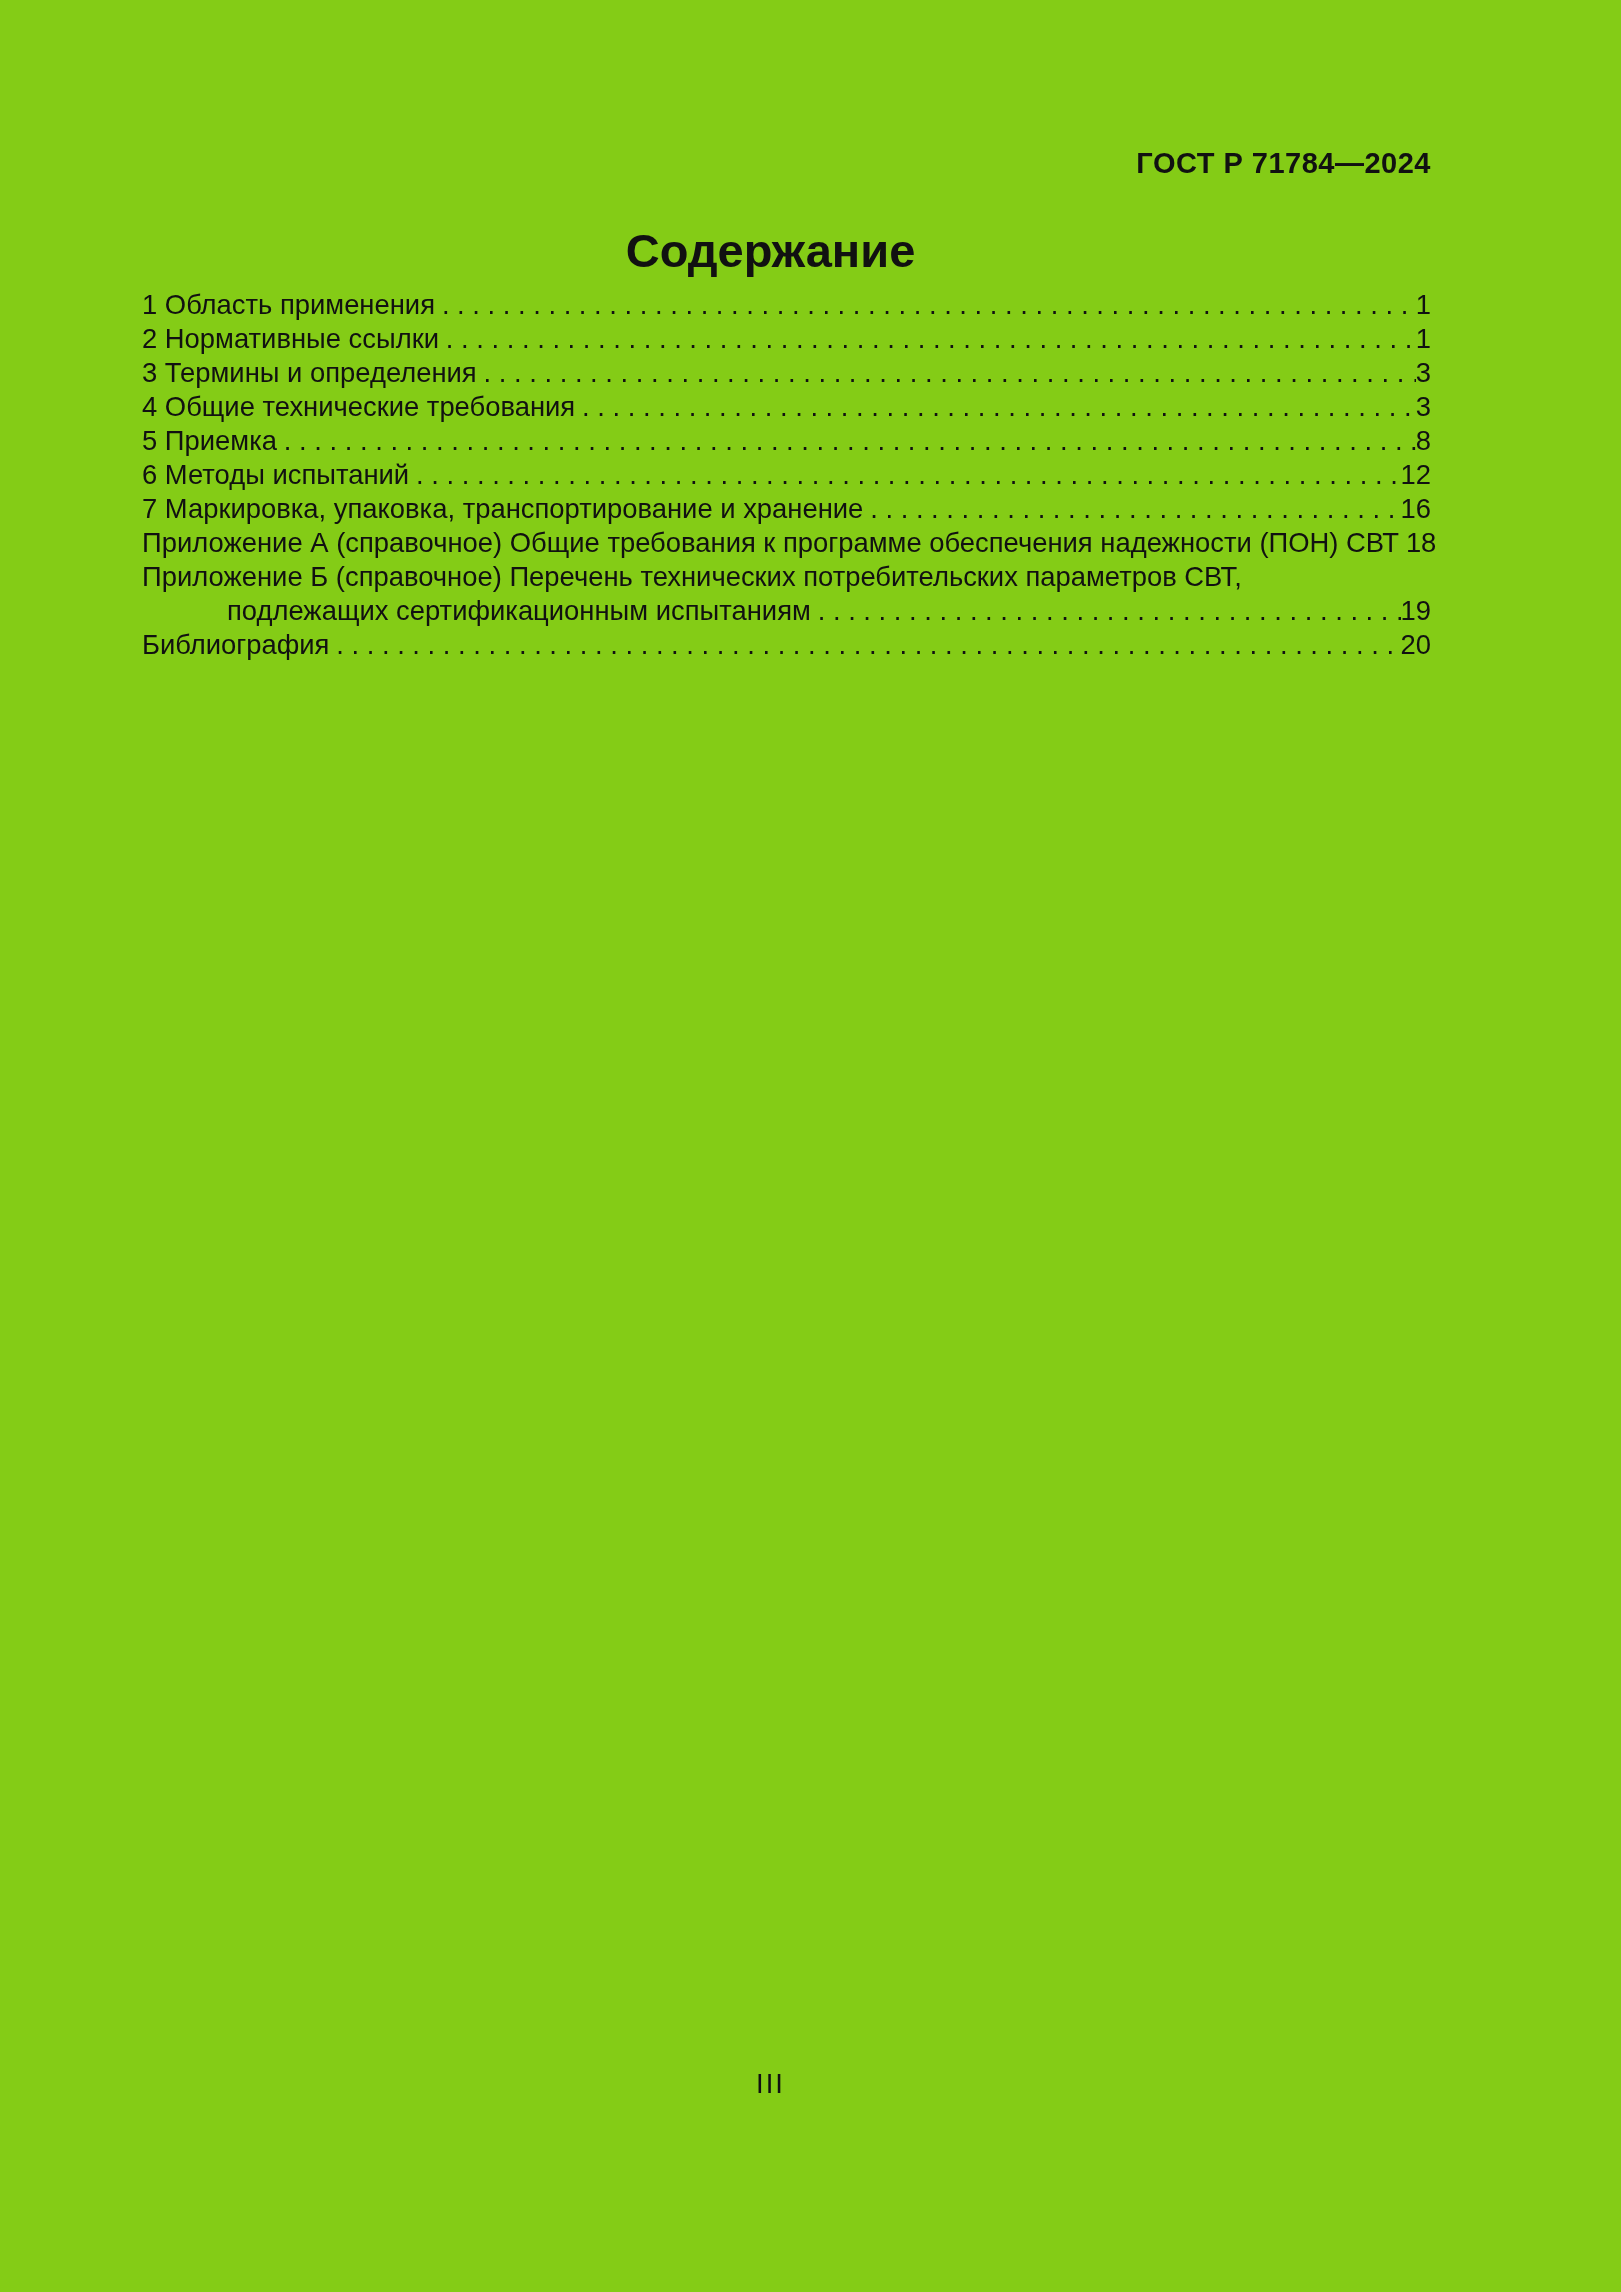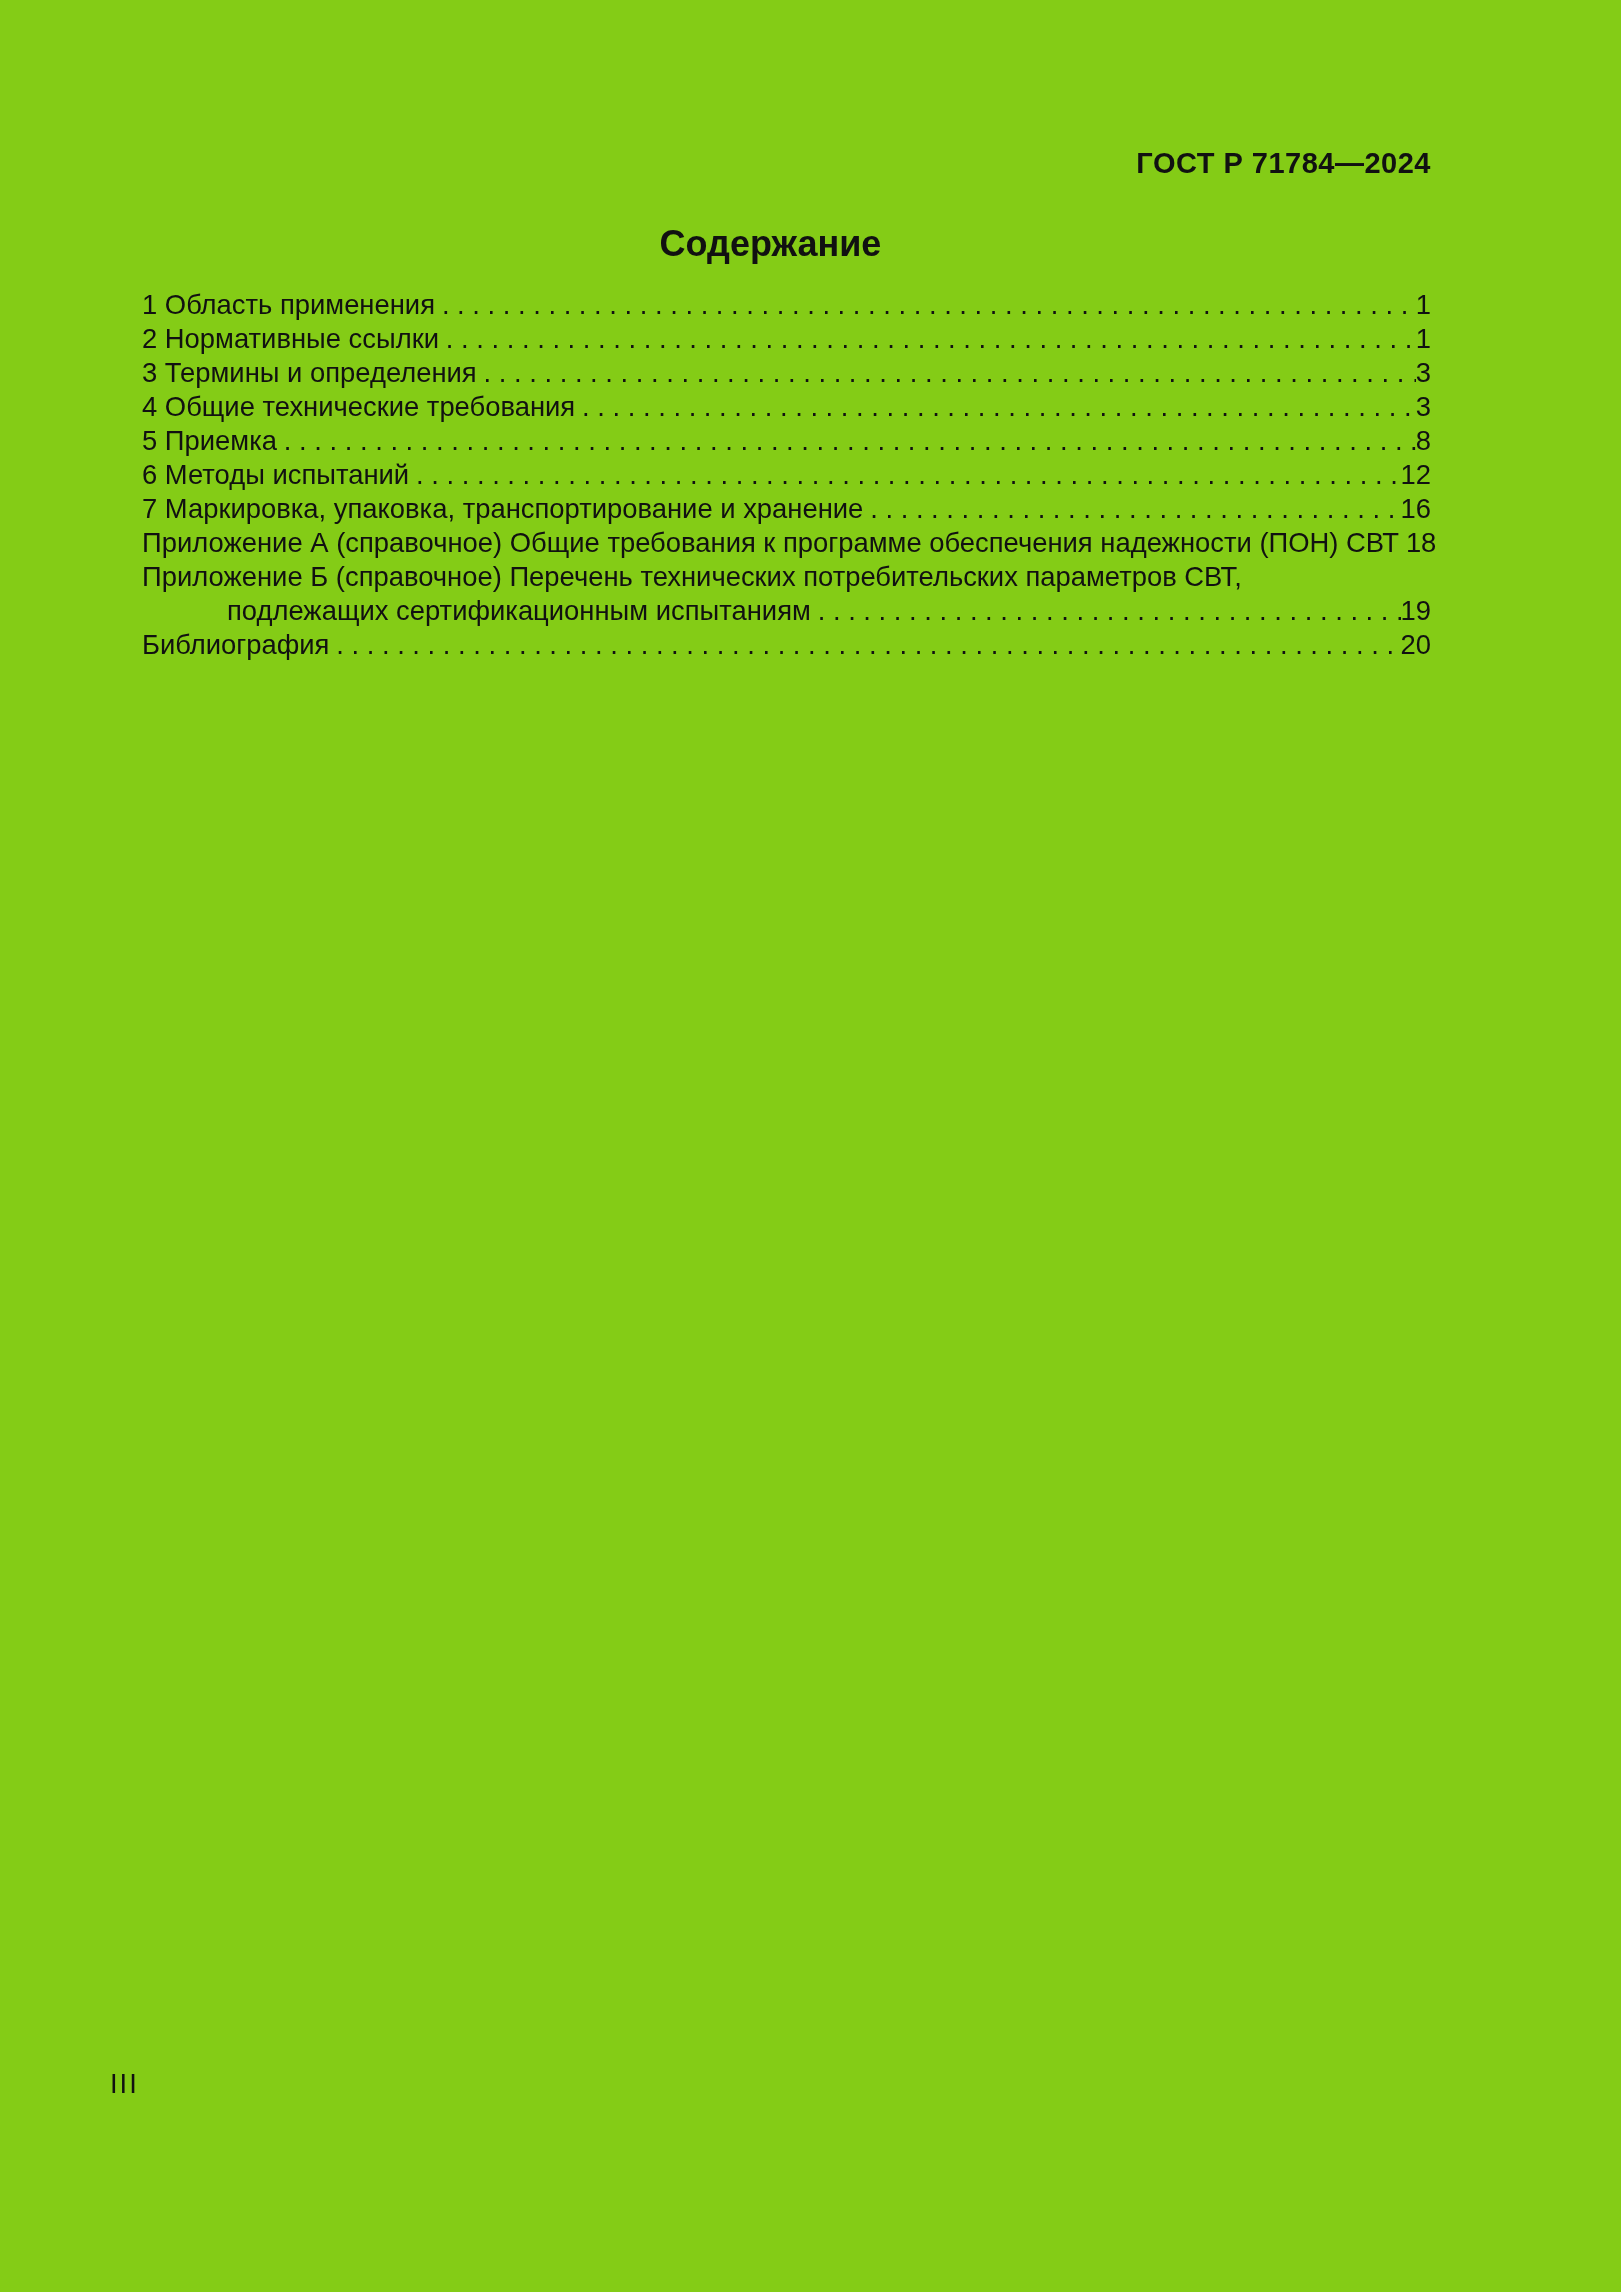--- a/index.html
+++ b/index.html
@@ -26,21 +26,21 @@
     font-weight: bold;
     letter-spacing: 0.5px;
   }
   .doc-title {
     position: absolute;
     top: 223px;
     left: 110px;
     width: 1321px;
     margin: 0;
     text-align: center;
-    font-size: 36px;
+    font-size: 47px;
     font-weight: bold;
   }
   .toc {
     position: absolute;
     top: 288px;
     left: 110px;
     width: 1321px;
   }
   .toc-row {
     display: flex;
@@ -72,21 +72,21 @@
   }
   .toc-page {
     flex: 0 0 auto;
     white-space: nowrap;
   }
   .footer-page-number {
     position: absolute;
     top: 2068px;
     left: 110px;
     width: 1321px;
-    text-align: left;
+    text-align: center;
     font-size: 27.4px;
     letter-spacing: 2px;
   }
 </style>
 </head>
 <body>
 
 <div class="page">
 
   <div class="header-code">ГОСТ Р 71784—2024</div>

